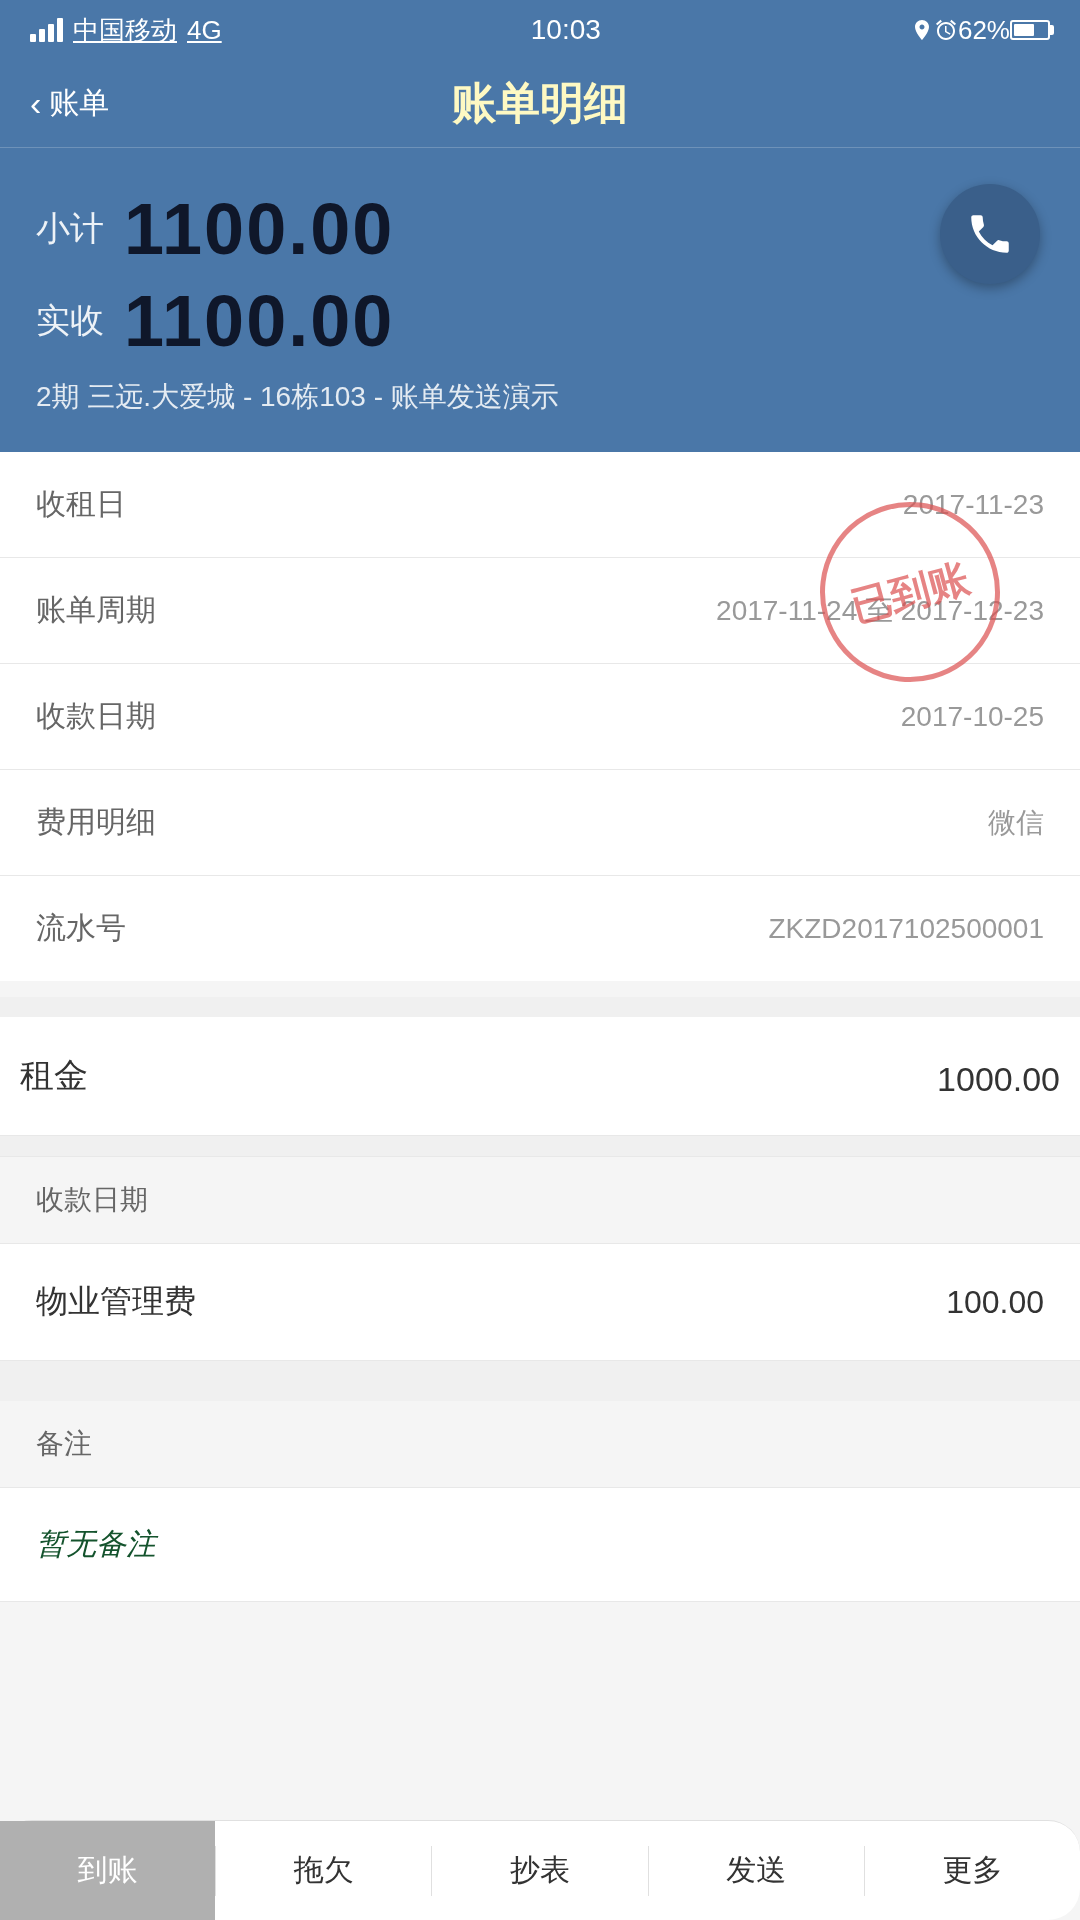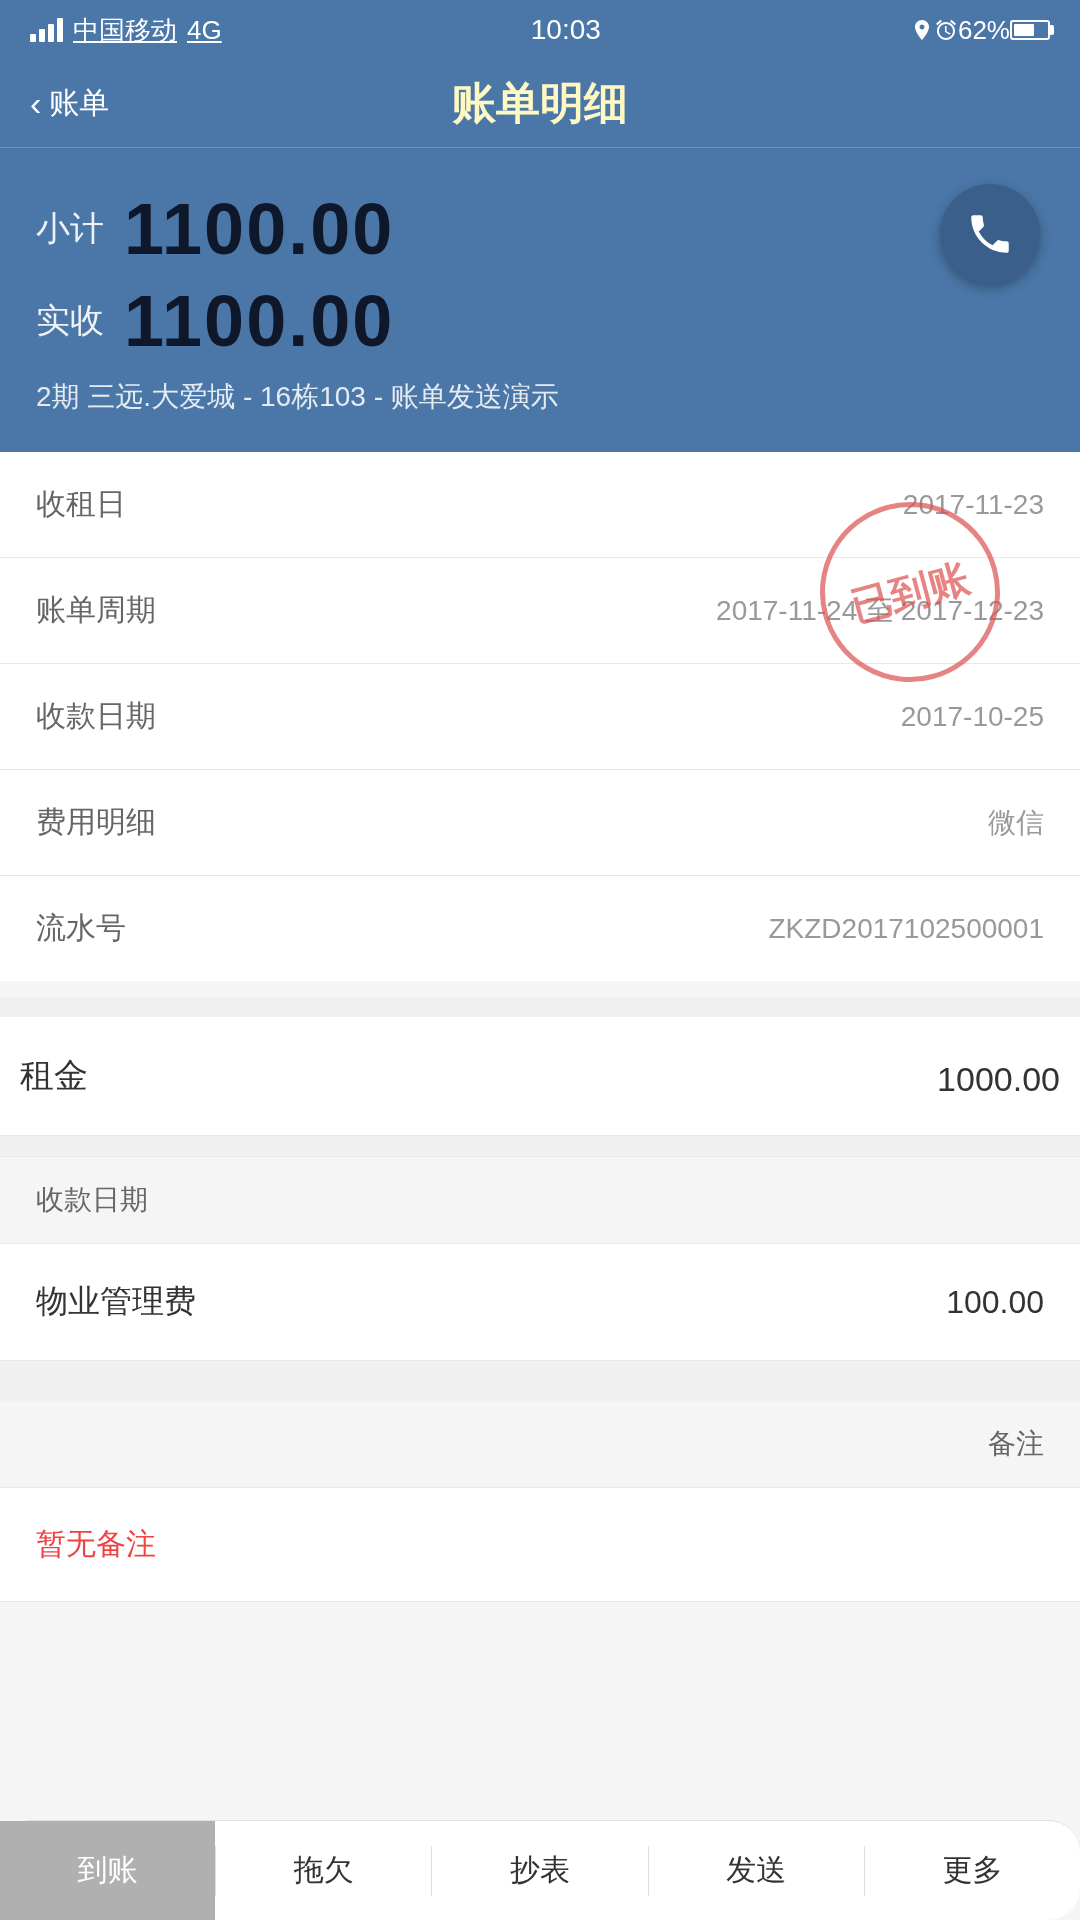--- a/index.html
+++ b/index.html
@@ -290,37 +290,37 @@
       color: #333;
       font-size: 32px;
     }
 
     
     .note-section-header {
       background: #f5f5f5;
       padding: 24px 36px;
       border-bottom: 1px solid #e8e8e8;
       border-top: 20px solid #f0f0f0;
-      text-align: right;
     }
 
     .note-section-title {
       color: #666;
       font-size: 28px;
     }
 
     .note-content {
       background: white;
       padding: 36px 36px;
       border-bottom: 1px solid #e8e8e8;
     }
 
     .note-text {
-      color: #ef4444;
+      color: #14532d;
       font-size: 30px;
+      font-style: italic;
     }
 
     
     .bottom-tab-bar {
       position: fixed;
       bottom: 0;
       left: 0;
       width: 1080px;
       height: 100px;
       background: white;

